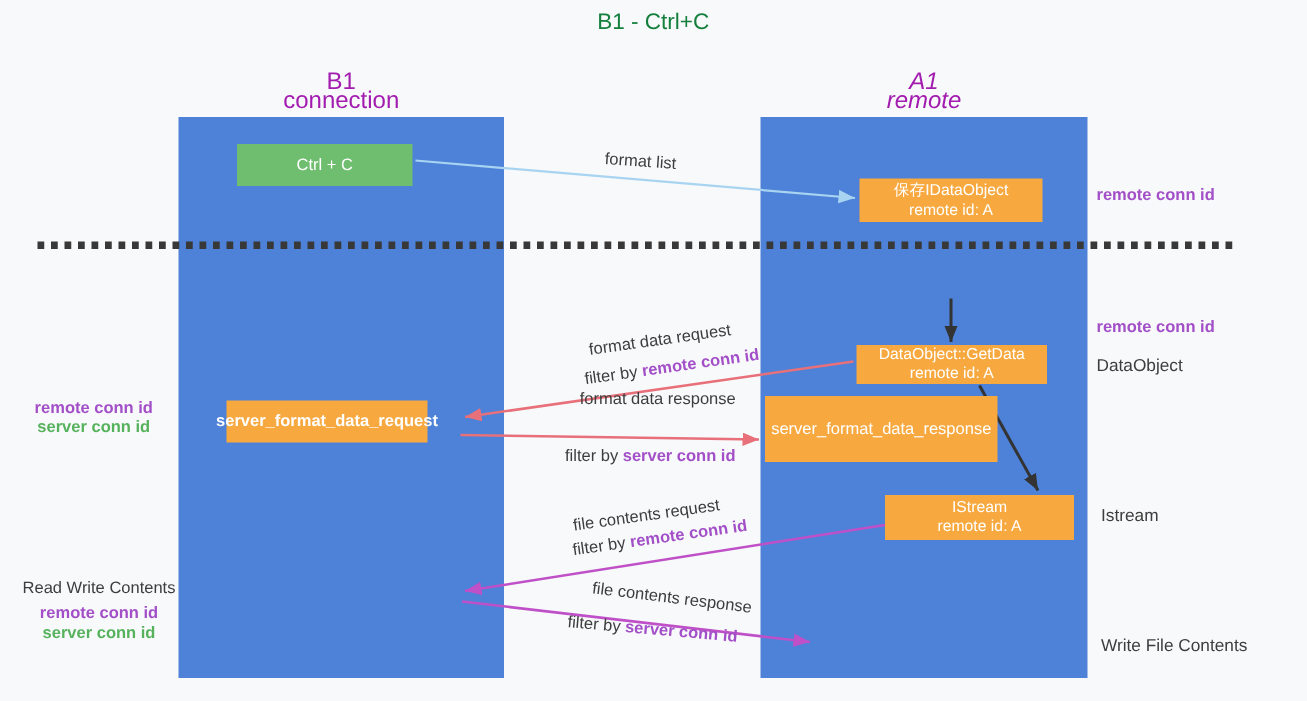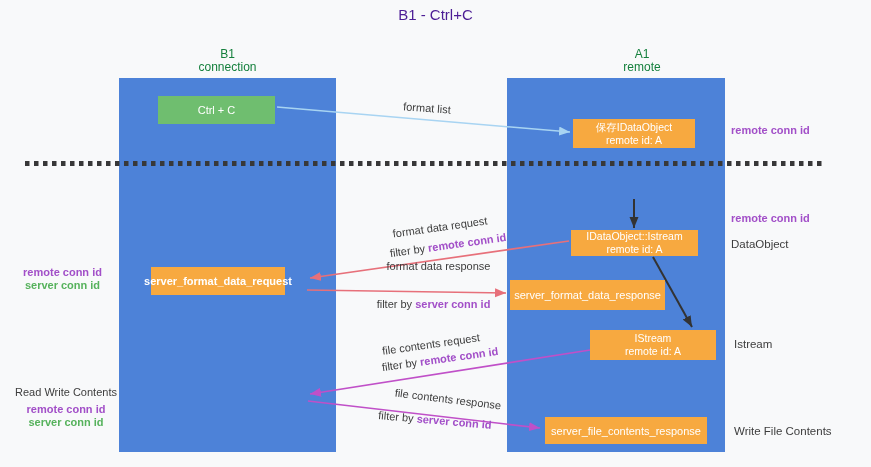--- a/index.html
+++ b/index.html
@@ -11,29 +11,29 @@
   .canvas {
     position:relative; width:871px; height:467px;
     background:#f8f9fa; overflow:hidden;
   }
   
   .lane { position:absolute; top:78px; height:374px; background:#4d82d8; }
   #lane-left  { left:119px; width:217px; }
   #lane-right { left:507px; width:218px; }
   .lane-header {
     position:absolute; top:48px; text-align:center;
-    font-size:12px; line-height:13px; color:#15803d;
+    font-size:16px; line-height:13px; color:#a21caf;
   }
   #lane-header-left  { left:119px; width:217px; }
-  #lane-header-right { left:533px; width:218px; }
+  #lane-header-right { left:507px; width:218px;font-style:italic; }
 
   
   .title {
     position:absolute; top:6px; left:0; width:871px; text-align:center;
-    font-size:15px; line-height:18px; color:#4c1d95;
+    font-size:15px; line-height:18px; color:#15803d;
   }
 
   
   svg.arrows { position:absolute; left:0; top:0; pointer-events:none; }
 
   
   .box {
     position:absolute; display:flex; flex-direction:column;
     justify-content:center; align-items:center;
     color:#ffffff; text-align:left; white-space:nowrap;
@@ -41,21 +41,21 @@
   .box.green  { background:#6fbe6f; font-size:11px; }
   .box.orange { background:#f7a940; font-size:11px; }
   .box .ln { line-height:13px; font-size:10.5px; }
   .box .single { font-size:11px; }
 
   #b-ctrlc   { left:158px; top:96px;  width:117px; height:28px; }
   #b-save    { left:573px; top:119px; width:122px; height:29px; }
   #b-ctrlv   { left:575px; top:172px; width:120px; height:26px; }
   #b-getdata { left:571px; top:230px; width:127px; height:26px; }
   #b-freq    { left:151px; top:267px; width:134px; height:28px;font-weight:bold; }
-  #b-fres    { left:510px; top:280px; width:155px; height:30px; }
+  #b-fres    { left:510px; top:264px; width:155px; height:44px; }
   #b-istream { left:590px; top:330px; width:126px; height:30px; }
   #b-creq    { left:150px; top:383px; width:157px; height:28px; }
   #b-cres    { left:545px; top:417px; width:162px; height:27px; }
 
   
   .mid {
     position:absolute; font-size:11px; color:#3d3d3d;
     white-space:nowrap; text-align:center; transform-origin:center;
   }
   #l-formatlist { left:392px; top:102px; width:70px;  transform:rotate(4deg); }
@@ -143,41 +143,38 @@
     <div class="single">Ctrl + C</div>
   </div>
 
   <div class="box orange" id="b-save">
     <div class="ln">保存IDataObject</div>
     <div class="ln">remote id: A</div>
   </div>
 
 
   <div class="box orange" id="b-getdata">
-    <div class="ln">IDataObject::Istream</div>
+    <div class="ln">DataObject::GetData</div>
     <div class="ln">remote id: A</div>
   </div>
 
   <div class="box orange" id="b-freq">
     <div class="single">server_format_data_request</div>
   </div>
 
   <div class="box orange" id="b-fres">
     <div class="single">server_format_data_response</div>
   </div>
 
   <div class="box orange" id="b-istream">
     <div class="ln">IStream</div>
     <div class="ln">remote id: A</div>
   </div>
 
 
-  <div class="box orange" id="b-cres">
-    <div class="single">server_file_contents_response</div>
-  </div>
 
   <div class="mid" id="l-formatlist">format list</div>
 
   <div class="mid" id="l-fdreq">format data request</div>
   <div class="mid" id="l-fbr1">
     <span>filter by </span><span class="purple">remote conn id</span>
   </div>
 
   <div class="mid" id="l-fdres">format data response</div>
   <div class="mid" id="l-fbs1">

